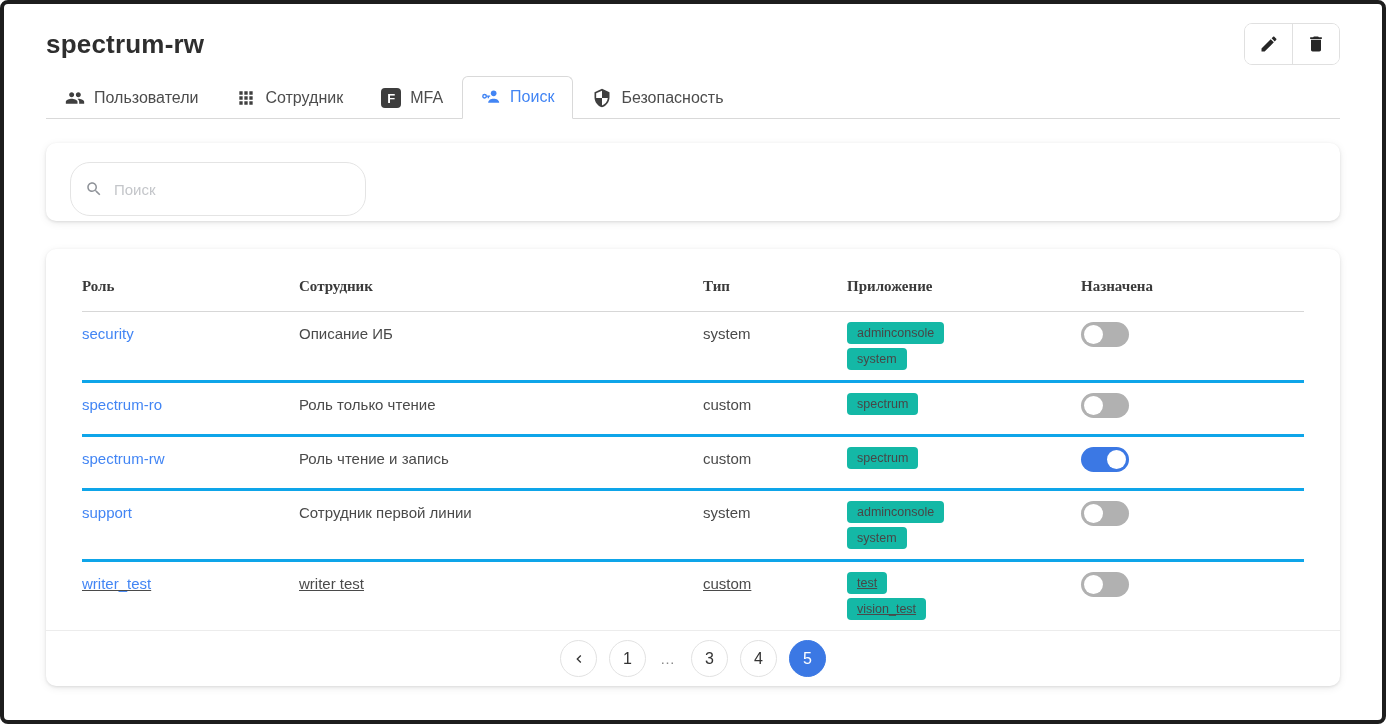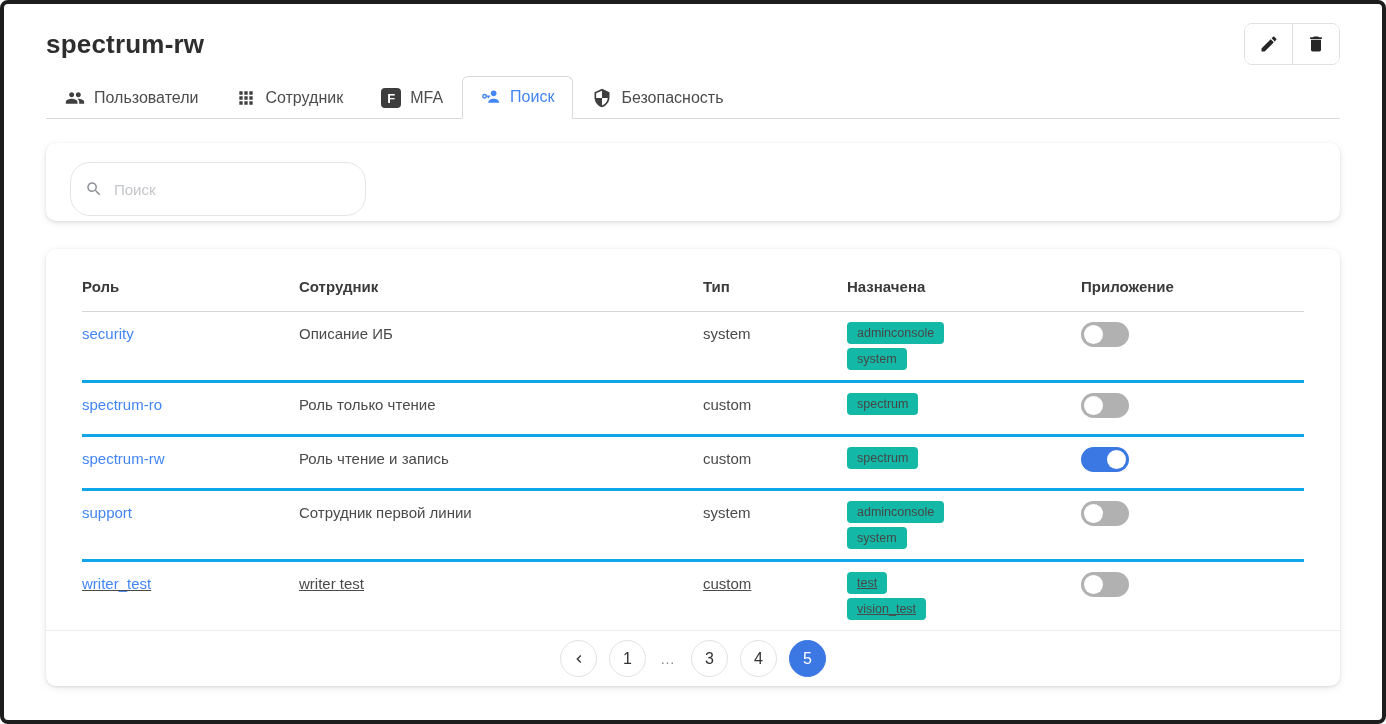--- a/index.html
+++ b/index.html
@@ -77,21 +77,21 @@
   .search-box input::placeholder { color: #c4c6ca; }
 
   
   .table-card { margin-top: 28px; height: 437px; display: flex; flex-direction: column; }
   .table-wrap { padding: 26px 36px 0 36px; }
   .grid-row {
     display: grid;
     grid-template-columns: 217px 404px 144px 234px 1fr;
     align-items: start;
   }
-  .thead { font-size: 15px; font-weight: 700; color: #3a3a3a; padding-bottom: 13px; border-bottom: 1px solid #d7d7d7; }
+  .thead { font-size: 15px; font-weight: 700; color: #3a3a3a; padding-bottom: 13px; border-bottom: 1px solid #d7d7d7; font-family: Liberation Serif, serif; }
   .trow { padding: 10px 0; border-bottom: 3px solid #0ea5e9; font-size: 15px; color: #4a4a4a; }
   .trow:last-child { border-bottom: none; text-decoration: underline; }
   .cell { line-height: 23px; }
   .role-link { color: #4285f4; text-decoration: none; cursor: pointer; }
   .apps-cell { display: flex; flex-direction: column; align-items: flex-start; gap: 4px; }
   .chip {
     background: #14b8a6; color: #474747; font-size: 12.5px;
     padding: 3px 10px; border-radius: 4px; line-height: 16px; white-space: nowrap;
   }
   .toggle {
@@ -196,22 +196,22 @@
     <input type="text" placeholder="Поиск" style="">
   </div>
 </div>
 
 <div class="card table-card">
   <div class="table-wrap">
     <div class="grid-row thead">
       <div class="cell">Роль</div>
       <div class="cell">Сотрудник</div>
       <div class="cell">Тип</div>
+      <div class="cell">Приложение</div>
       <div class="cell">Назначена</div>
-      <div class="cell">Приложение</div>
     </div>
 
     <div class="grid-row trow">
       <div class="cell"><a class="role-link">security</a></div>
       <div class="cell">Описание ИБ</div>
       <div class="cell">system</div>
       <div class="cell apps-cell">
         <span class="chip">adminconsole</span>
         <span class="chip">system</span>
       </div>

